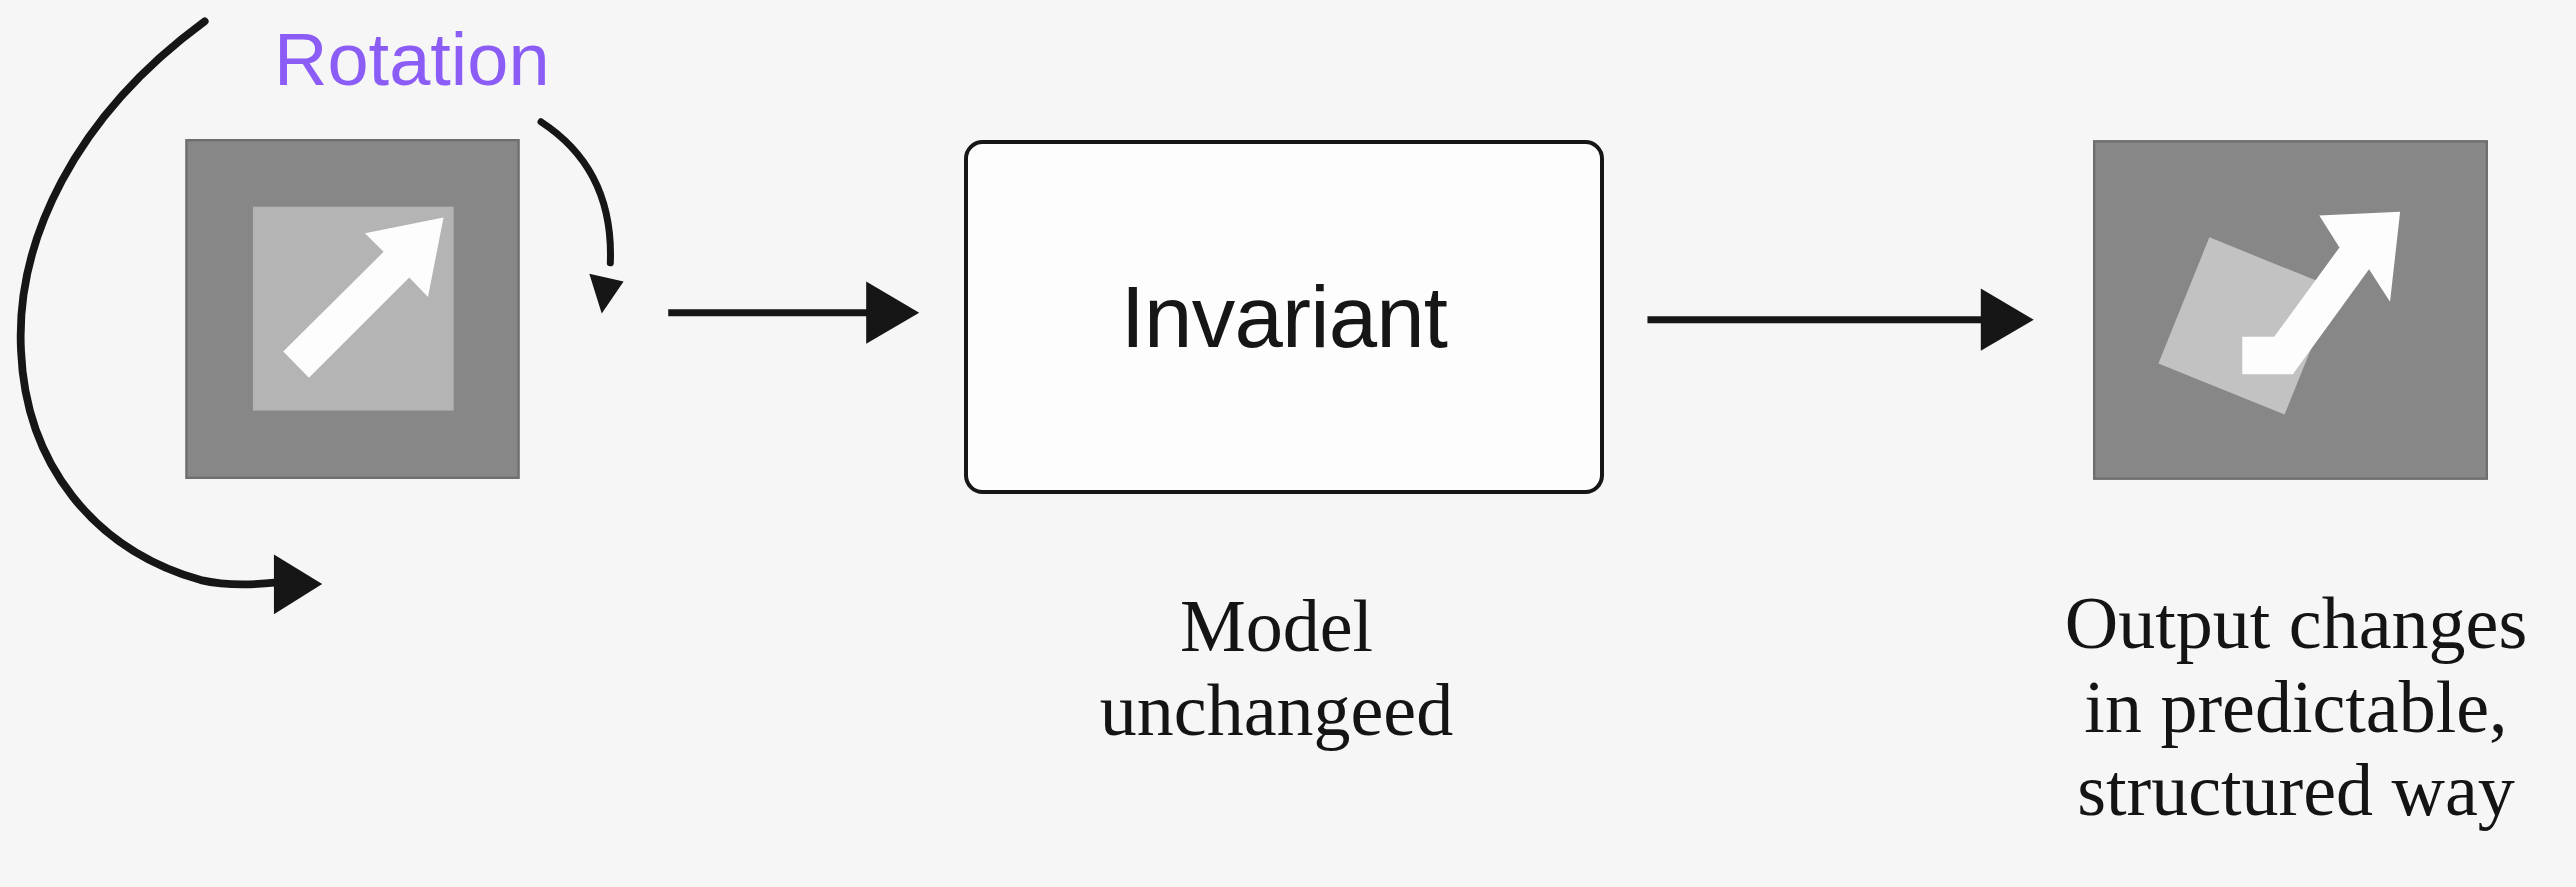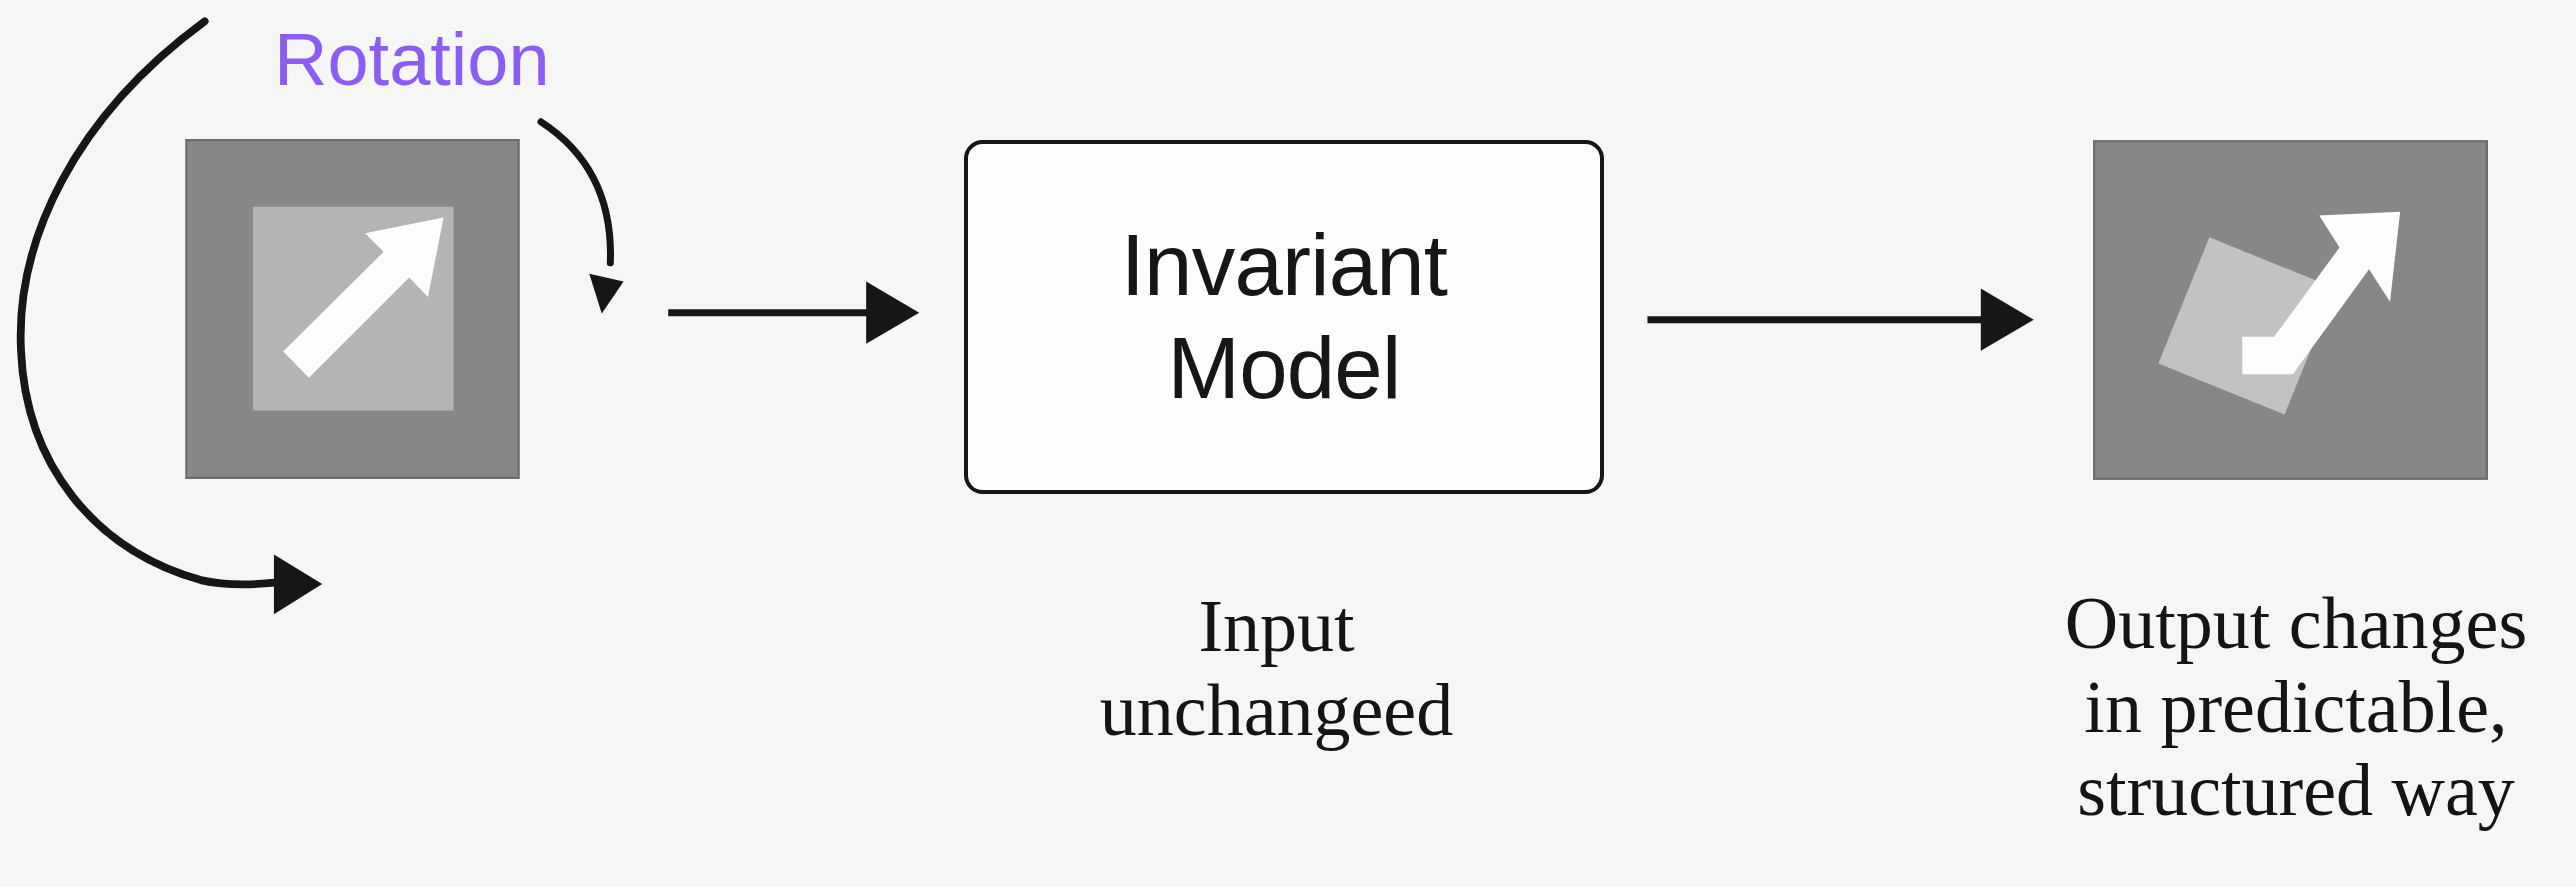--- a/index.html
+++ b/index.html
@@ -71,25 +71,24 @@
   <div class="abs serif-caption" style="left:115px;top:654px;width:623px;">
   </div>
 
   <svg class="abs" style="left:662px;top:272px;" width="265" height="86" viewBox="0 0 340 110">
     <line x1="8" y1="52" x2="266" y2="52" stroke="#161616" stroke-width="9"></line>
     <polygon points="262,12 330,52 262,92" fill="#161616"></polygon>
   </svg>
 
   <div class="abs" id="invariant-box">
     <span class="model-line">Invariant</span>
-    <span class="model-line">Model</span>
   </div>
 
   <div class="abs serif-caption" style="left:1004px;top:585px;width:545px;">
-    <span>Input</span>
+    <span>Model</span>
     <span>unchangeed</span>
   </div>
 
   <svg class="abs" style="left:1635px;top:279px;" width="405" height="86" viewBox="0 0 520 110">
     <line x1="16" y1="52" x2="448" y2="52" stroke="#161616" stroke-width="9"></line>
     <polygon points="444,12 512,52 444,92" fill="#161616"></polygon>
   </svg>
 
   <svg class="abs" style="left:2093px;top:140px;" width="395" height="340" viewBox="0 0 508 437">
     <rect x="1.5" y="1.5" width="505" height="434" fill="#878787" stroke="#6e6e6e" stroke-width="3"></rect>

